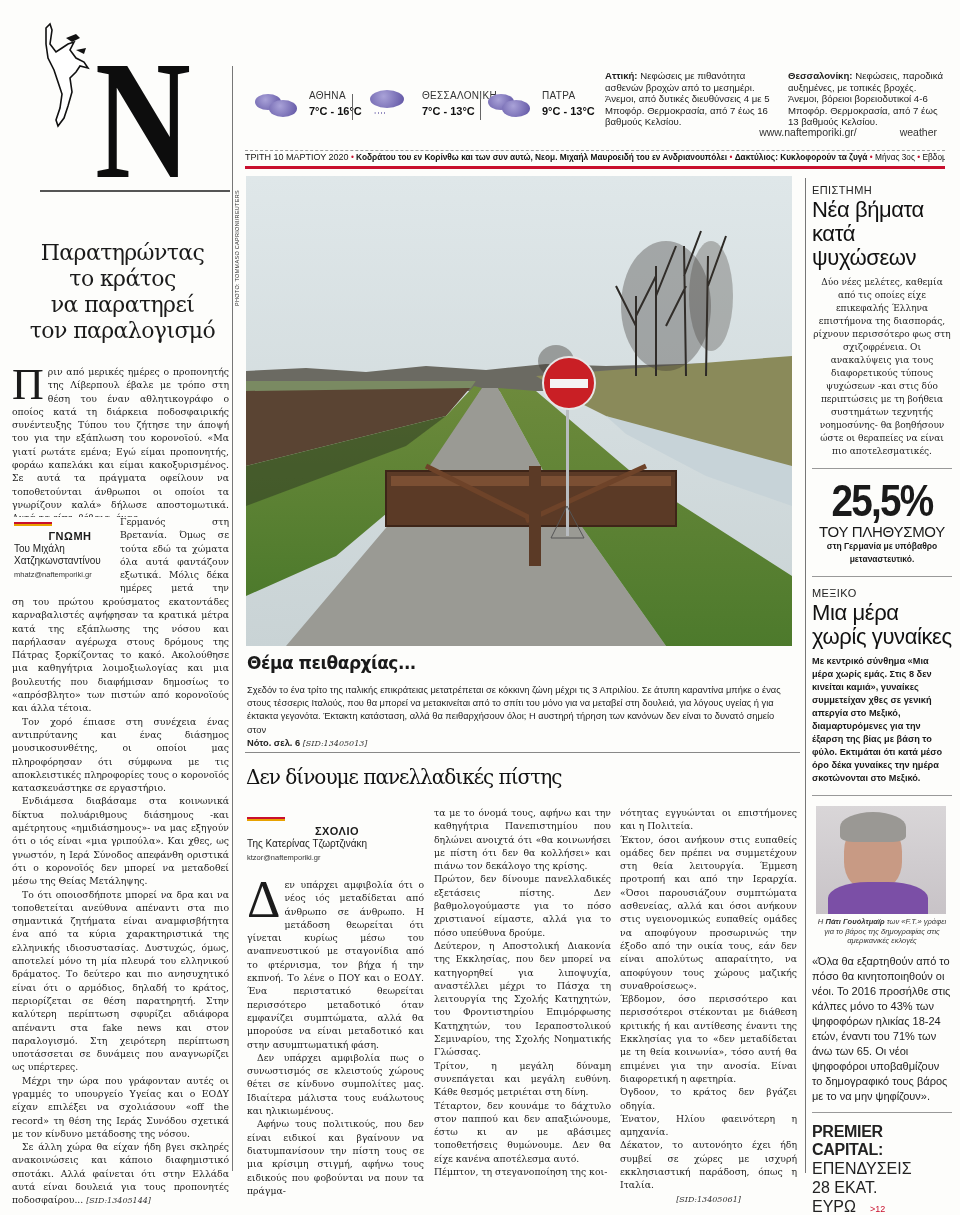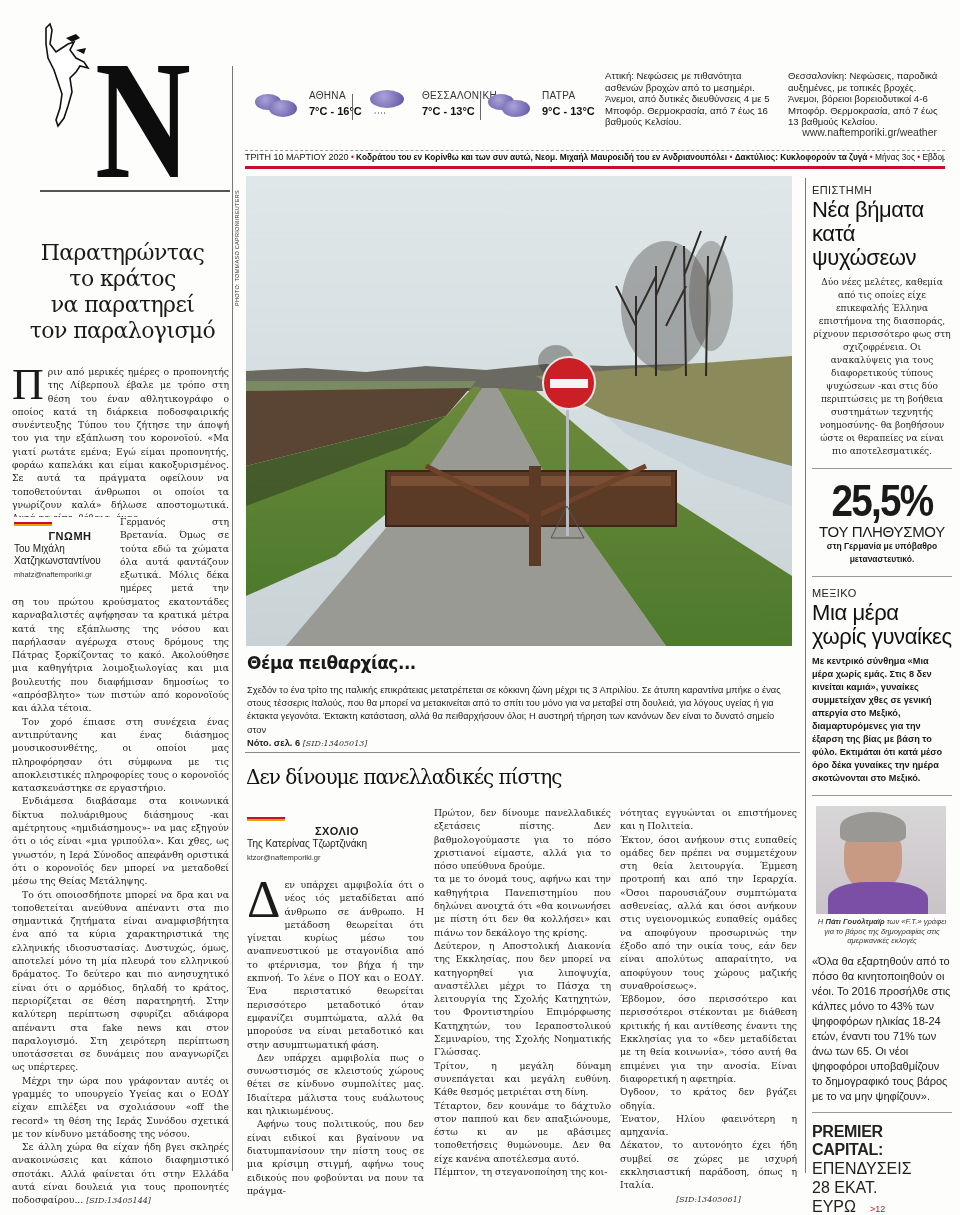--- a/index.html
+++ b/index.html
@@ -14,23 +14,23 @@
 
   
   #weather { left: 235px; top: 62px; width: 720px; height: 90px; }
   .city { position: absolute; top: 26px; display: flex; align-items: center; gap: 10px; }
   .cloud { width: 44px; height: 30px; position: relative; }
   .cloud i { position: absolute; border-radius: 50%; background: radial-gradient(circle at 40% 35%, #a9a2d8, #5b4fa0); }
   .city-name { font-family: "Liberation Sans", sans-serif; font-size: 10px; color: #333; letter-spacing: .3px; }
   .city-temp { font-family: "Liberation Sans", sans-serif; font-size: 11px; font-weight: bold; color: #111; margin-top: 4px; }
   .wsep { position: absolute; top: 32px; width: 1px; height: 26px; background: #666; }
   .forecast { position: absolute; top: 8px; font-family: "Liberation Sans", sans-serif; font-size: 9.6px; line-height: 11.5px; color: #222; }
-  .forecast b { font-weight: normal; }
+  .forecast b { font-weight: bold; }
   #weather-url { position: absolute; right: 18px; top: 64px; font-family: "Liberation Sans", sans-serif; font-size: 10.5px; color: #333; }
-  #weather-url b { font-weight: normal; }
+  #weather-url b { font-weight: normal; padding-left: 43px; }
 
   #dateline { left: 245px; top: 150px; width: 700px; height: 14px; font-family: "Liberation Sans", sans-serif; font-size: 8.3px; color: #111; white-space: nowrap; overflow: hidden; border-top: 1px dashed #999; padding-top: 1px; }
   #dateline .d { font-size: 9px; margin-top: 28px; }
   #dateline b { font-weight: bold; }
   #dateline .dot { color: #c8102e; }
   #redline { left: 245px; top: 166px; width: 700px; height: 3px; background: #c8102e; }
 
   
   .vline { position: absolute; width: 1px; background: #777; }
 
@@ -236,22 +236,22 @@
   <div class="kicker">ΣΧΟΛΙΟ</div>
   <div class="byname" style="font-size:10px">Της Κατερίνας Τζωρτζινάκη</div>
   <div class="byemail">ktzor@naftemporiki.gr</div>
 </div>
 <div id="col-a" class="abs body-serif col3">
   <p><span class="dropcap">Δ</span><span>εν υπάρχει αμφιβολία ότι ο νέος ιός μεταδίδεται από άνθρωπο σε άνθρωπο. Η μετάδοση θεωρείται ότι γίνεται κυρίως μέσω του αναπνευστικού με σταγονίδια από το φτέρνισμα, τον βήχα ή την εκπνοή. Το λένε ο ΠΟΥ και ο ΕΟΔΥ. Ένα περιστατικό θεωρείται περισσότερο μεταδοτικό όταν εμφανίζει συμπτώματα, αλλά θα μπορούσε να είναι μεταδοτικό και στην ασυμπτωματική φάση.</span></p>
   <p class="ind">Δεν υπάρχει αμφιβολία πως ο συνωστισμός σε κλειστούς χώρους θέτει σε κίνδυνο συμπολίτες μας. Ιδιαίτερα μάλιστα τους ευάλωτους και ηλικιωμένους.</p>
   <p class="ind">Αφήνω τους πολιτικούς, που δεν είναι ειδικοί και βγαίνουν να διατυμπανίσουν την πίστη τους σε μια κρίσιμη στιγμή, αφήνω τους ειδικούς που φοβούνται να πουν τα πράγμα-</p>
 </div>
 <div id="col-b" class="abs body-serif col3">
+  <p>τα με το όνομά τους, αφήνω και την καθηγήτρια Πανεπιστημίου που δηλώνει ανοιχτά ότι «θα κοινωνήσει με πίστη ότι δεν θα κολλήσει» και πιάνω τον δεκάλογο της κρίσης.</p>
   <p>Πρώτον, δεν δίνουμε πανελλαδικές εξετάσεις πίστης. Δεν βαθμολογούμαστε για το πόσο χριστιανοί είμαστε, αλλά για το πόσο υπεύθυνα δρούμε.</p>
-  <p>τα με το όνομά τους, αφήνω και την καθηγήτρια Πανεπιστημίου που δηλώνει ανοιχτά ότι «θα κοινωνήσει με πίστη ότι δεν θα κολλήσει» και πιάνω τον δεκάλογο της κρίσης.</p>
   <p>Δεύτερον, η Αποστολική Διακονία της Εκκλησίας, που δεν μπορεί να κατηγορηθεί για λιποψυχία, αναστέλλει μέχρι το Πάσχα τη λειτουργία της Σχολής Κατηχητών, του Φροντιστηρίου Επιμόρφωσης Κατηχητών, του Ιεραποστολικού Σεμιναρίου, της Σχολής Νοηματικής Γλώσσας.</p>
   <p>Τρίτον, η μεγάλη δύναμη συνεπάγεται και μεγάλη ευθύνη. Κάθε θεσμός μετριέται στη δίνη.</p>
   <p>Τέταρτον, δεν κουνάμε το δάχτυλο στον παππού και δεν απαξιώνουμε, έστω κι αν με αβάσιμες τοποθετήσεις θυμώνουμε. Δεν θα είχε κανένα αποτέλεσμα αυτό.</p>
   <p>Πέμπτον, τη στεγανοποίηση της κοι-</p>
 </div>
 <div id="col-c" class="abs body-serif col3">
   <p>νότητας εγγυώνται οι επιστήμονες και η Πολιτεία.</p>
   <p>Έκτον, όσοι ανήκουν στις ευπαθείς ομάδες δεν πρέπει να συμμετέχουν στη θεία λειτουργία. Έμμεση προτροπή και από την Ιεραρχία. «Όσοι παρουσιάζουν συμπτώματα ασθενείας, αλλά και όσοι ανήκουν στις υγειονομικώς ευπαθείς ομάδες να αποφύγουν προσωρινώς την έξοδο από την οικία τους, εάν δεν είναι απολύτως απαραίτητο, να αποφύγουν τους χώρους μαζικής συναθροίσεως».</p>
   <p>Έβδομον, όσο περισσότερο και περισσότεροι στέκονται με διάθεση κριτικής ή και αντίθεσης έναντι της Εκκλησίας για το «δεν μεταδίδεται με τη θεία κοινωνία», τόσο αυτή θα επιμένει για την ανοσία. Είναι διαφορετική η αφετηρία.</p>
   <p>Όγδοον, το κράτος δεν βγάζει οδηγία.</p>

